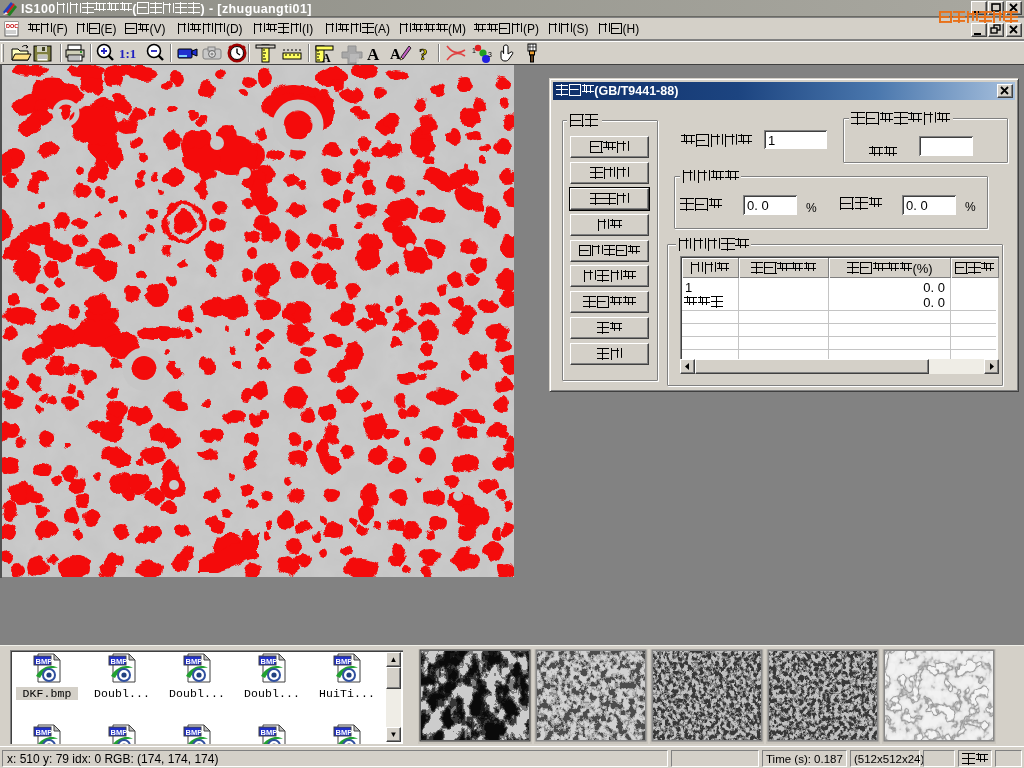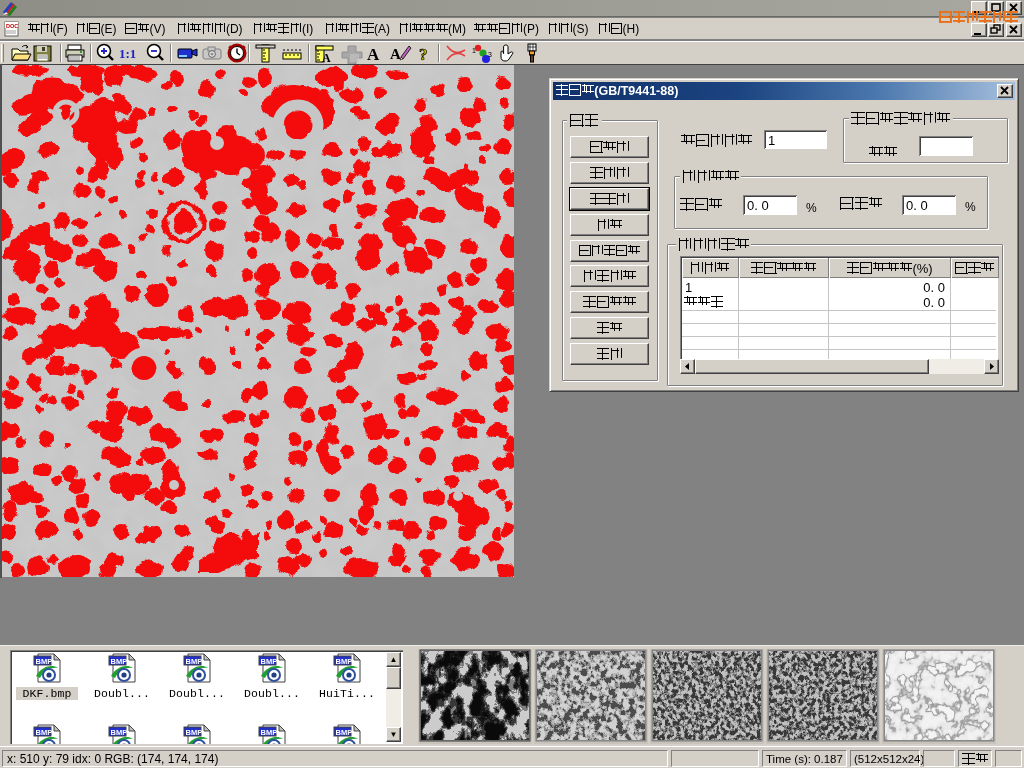--- a/index.html
+++ b/index.html
@@ -23,20 +23,21 @@
 .gb{border:1px solid #808080;box-shadow:inset 1px 1px 0 #fff, 1px 1px 0 #fff;border-radius:1px}
 .inp{background:#fff;box-shadow:inset 1px 1px 0 #808080, inset -1px -1px 0 #fff, inset 2px 2px 0 #404040;border:1px solid #d4d0c8;font-size:13px;color:#000;padding:3px 0 0 4px}
 </style></head><body>
 <div class="abs" style="left:0;top:0;width:1024px;height:17px;background:linear-gradient(90deg,#8e8e86,#a9a8a0);border-bottom:1px solid #6a6a64">
     <svg class="abs" style="left:3px;top:1px" width="15" height="15" viewBox="0 0 15 15">
       <path d="M1 13 L10 2 L12 4 L4 14 Z" fill="#d02020"></path>
       <path d="M4 14 L12 4 L14 6 L7 15 Z" fill="#208020"></path>
       <path d="M0 11 L8 1 L10 3 L2 13 Z" fill="#2040c0"></path>
       <path d="M0 14 L3 11 L5 13 Z" fill="#f0f0f0"></path>
     </svg>
+    <div class="abs" style="left:21px;top:2px;color:#fff;font-weight:bold;font-size:12.5px;letter-spacing:0.4px">IS100<i class="k k3"></i><i class="k k3"></i><i class="k k1"></i><i class="k k4"></i><i class="k k4"></i><i class="k k4"></i>(<i class="k k2"></i><i class="k k1"></i><i class="k k3"></i><i class="k k1"></i><i class="k k1"></i>) - [zhuguangti01]</div>
     <div class="abs btn" style="left:971px;top:1px;width:16px;height:14px"></div>
     <div class="abs btn" style="left:988px;top:1px;width:16px;height:14px"></div>
     <div class="abs btn" style="left:1006px;top:1px;width:16px;height:14px"></div>
     <svg class="abs" style="left:971px;top:1px" width="52" height="14" viewBox="0 0 52 14">
       <rect x="3" y="10" width="7" height="2" fill="#000"></rect>
       <rect x="21" y="3" width="8" height="7" fill="none" stroke="#000" stroke-width="1.6"></rect>
       <path d="M39 3 L46 10 M46 3 L39 10" stroke="#000" stroke-width="1.8"></path>
     </svg>
   </div>
 <div class="abs" style="left:0;top:18px;width:1024px;height:22px;background:#d4d0c8;border-bottom:1px solid #808080">

